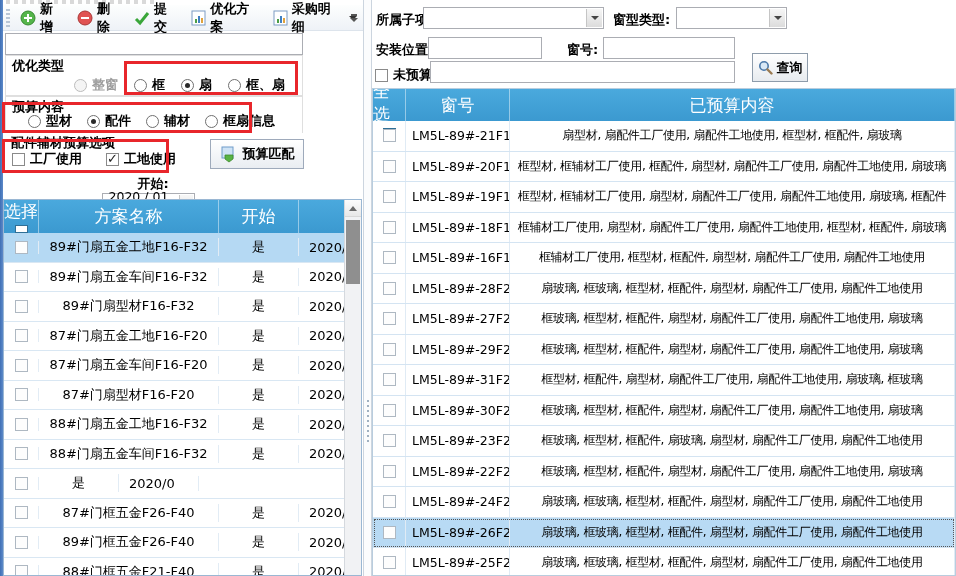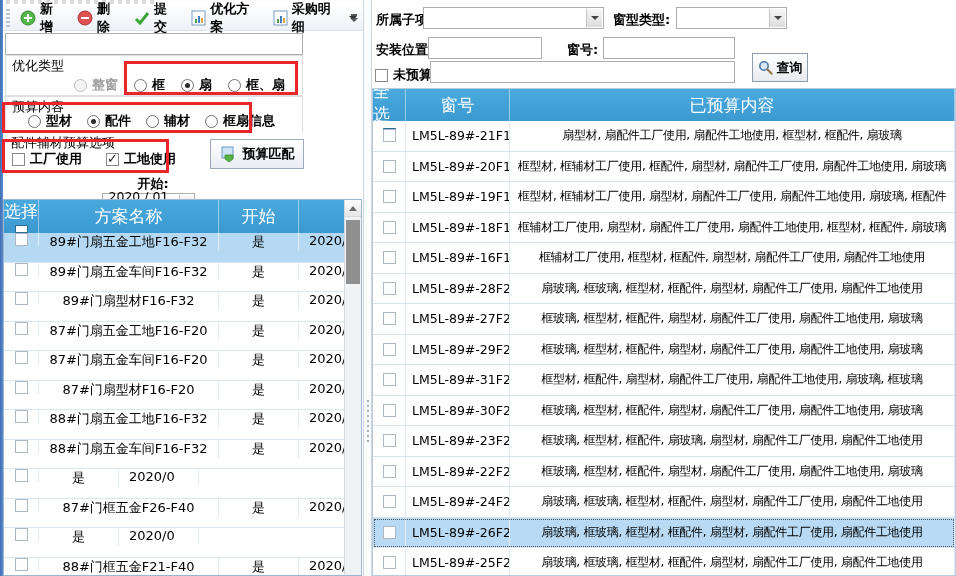--- a/index.html
+++ b/index.html
@@ -26,21 +26,21 @@
   .dd-arrow { width:0; height:0; border-left:4px solid transparent; border-right:4px solid transparent; border-top:4px solid #333; margin-left:3px; }
   .overflow-btn { position:absolute; right:2px; top:2px; width:14px; height:22px;
     display:flex; flex-direction:column; align-items:center; justify-content:center; gap:2px; }
   .overflow-btn .bar { width:6px; height:2px; background:#555; }
   .overflow-btn .tri { width:0;height:0;border-left:4px solid transparent;border-right:4px solid transparent;border-top:4px solid #555; }
 
   .big-input { left:5px; top:33px; width:298px; height:22px; border:1px solid #abadb3; background:#fff;
     font-family:inherit; font-size:13px; padding:0 4px; }
 
   .gbox { left:5px; width:298px; border:1px solid #dfdfdf; background:#fff; }
-  .gbox-title { position:absolute; top:1px; left:4px; font-weight:normal; background:#fff; padding:0 2px; }
+  .gbox-title { position:absolute; top:1px; left:4px; font-weight:bold; background:#fff; padding:0 2px; }
   .g1 { top:55px; height:41px; }
   .g2 { top:96px; height:39px; }
   .g3 { top:133px; height:42px; border:none; }
 
   .radio-group { position:absolute; display:flex; align-items:center; }
   .rg1 { left:68px; top:20px; gap:16px; }
   .rg2 { left:22px; top:15px; gap:15px; }
   .radio { display:inline-flex; align-items:center; gap:5px; }
   .radio .circ { width:13px; height:13px; border:1px solid #707070; border-radius:50%; background:#fff; position:relative; }
   .radio.selected .circ::after { content:""; position:absolute; inset:3px; border-radius:50%; background:#2a2a2a; }
@@ -73,21 +73,21 @@
   .dp-btn .tri { width:0;height:0;border-left:3.5px solid transparent;border-right:3.5px solid transparent;border-top:4px solid #333; }
 
   
   .ltable { left:3px; top:199px; width:359px; height:377px; border:1px solid #9ab7d3; background:#fff; overflow:hidden; }
   .lclip { position:absolute; left:0; top:0; width:342px; height:377px; overflow:hidden; }
   .lhead { display:flex; height:33px; width:375px; background:linear-gradient(#4aa9dd,#3b99d0); color:#fff; }
   .hc { display:flex; flex-direction:column; align-items:center; justify-content:center; gap:2px;
     border-right:1px solid rgba(255,255,255,.45); font-size:17px; }
   .hcb { width:13px; height:13px; background:#fff; border:1px solid #2f6f96; }
   .lc-sel { width:35px; } .lc-name { width:180px; } .lc-sub { width:80px; } .lc-start { width:80px; }
-  .lrow { display:flex; height:29.5px; width:375px; align-items:flex-start; border-bottom:1px solid #d9e7f3; background:#fff; }
+  .lrow { display:flex; height:29.5px; width:375px; align-items:center; border-bottom:1px solid #d9e7f3; background:#fff; }
   .lrow.selected { background:#b5d9f3; }
   .lrow .c { display:flex; align-items:center; justify-content:center; border-right:1px solid #e2ecf5; overflow:hidden; white-space:nowrap; }
   .lrow .c.lc-start { justify-content:flex-start; padding-left:10px; }
   .lrow .cb { background:#fdfdfd; border-color:#aeb8c2; }
   .vscroll { position:absolute; right:0; top:0; width:17px; height:377px; background:#f1f2f4; border-left:1px solid #d5d9de; }
   .vs-up { height:17px; display:flex; align-items:center; justify-content:center; background:linear-gradient(#fcfcfc,#e8e8e8); border-bottom:1px solid #d8d8d8; }
   .vs-up .tri { width:0;height:0;border-left:4px solid transparent;border-right:4px solid transparent;border-bottom:5px solid #6a6a6a; }
   .vs-thumb { position:absolute; left:1px; right:1px; top:20px; height:64px; background:#8f8f8f; }
 
   
@@ -372,20 +372,21 @@
           </div>
           <div class="c lc-name">87#门框五金F26-F40</div>
           <div class="c lc-sub">是</div>
           <div class="c lc-start">2020/0</div>
         </div>
 
         <div class="lrow">
           <div class="c lc-sel">
             <span class="cb"></span>
           </div>
+          <div class="c lc-name">89#门框五金F26-F40</div>
           <div class="c lc-sub">是</div>
           <div class="c lc-start">2020/0</div>
         </div>
 
         <div class="lrow">
           <div class="c lc-sel">
             <span class="cb"></span>
           </div>
           <div class="c lc-name">88#门框五金F21-F40</div>
           <div class="c lc-sub">是</div>

